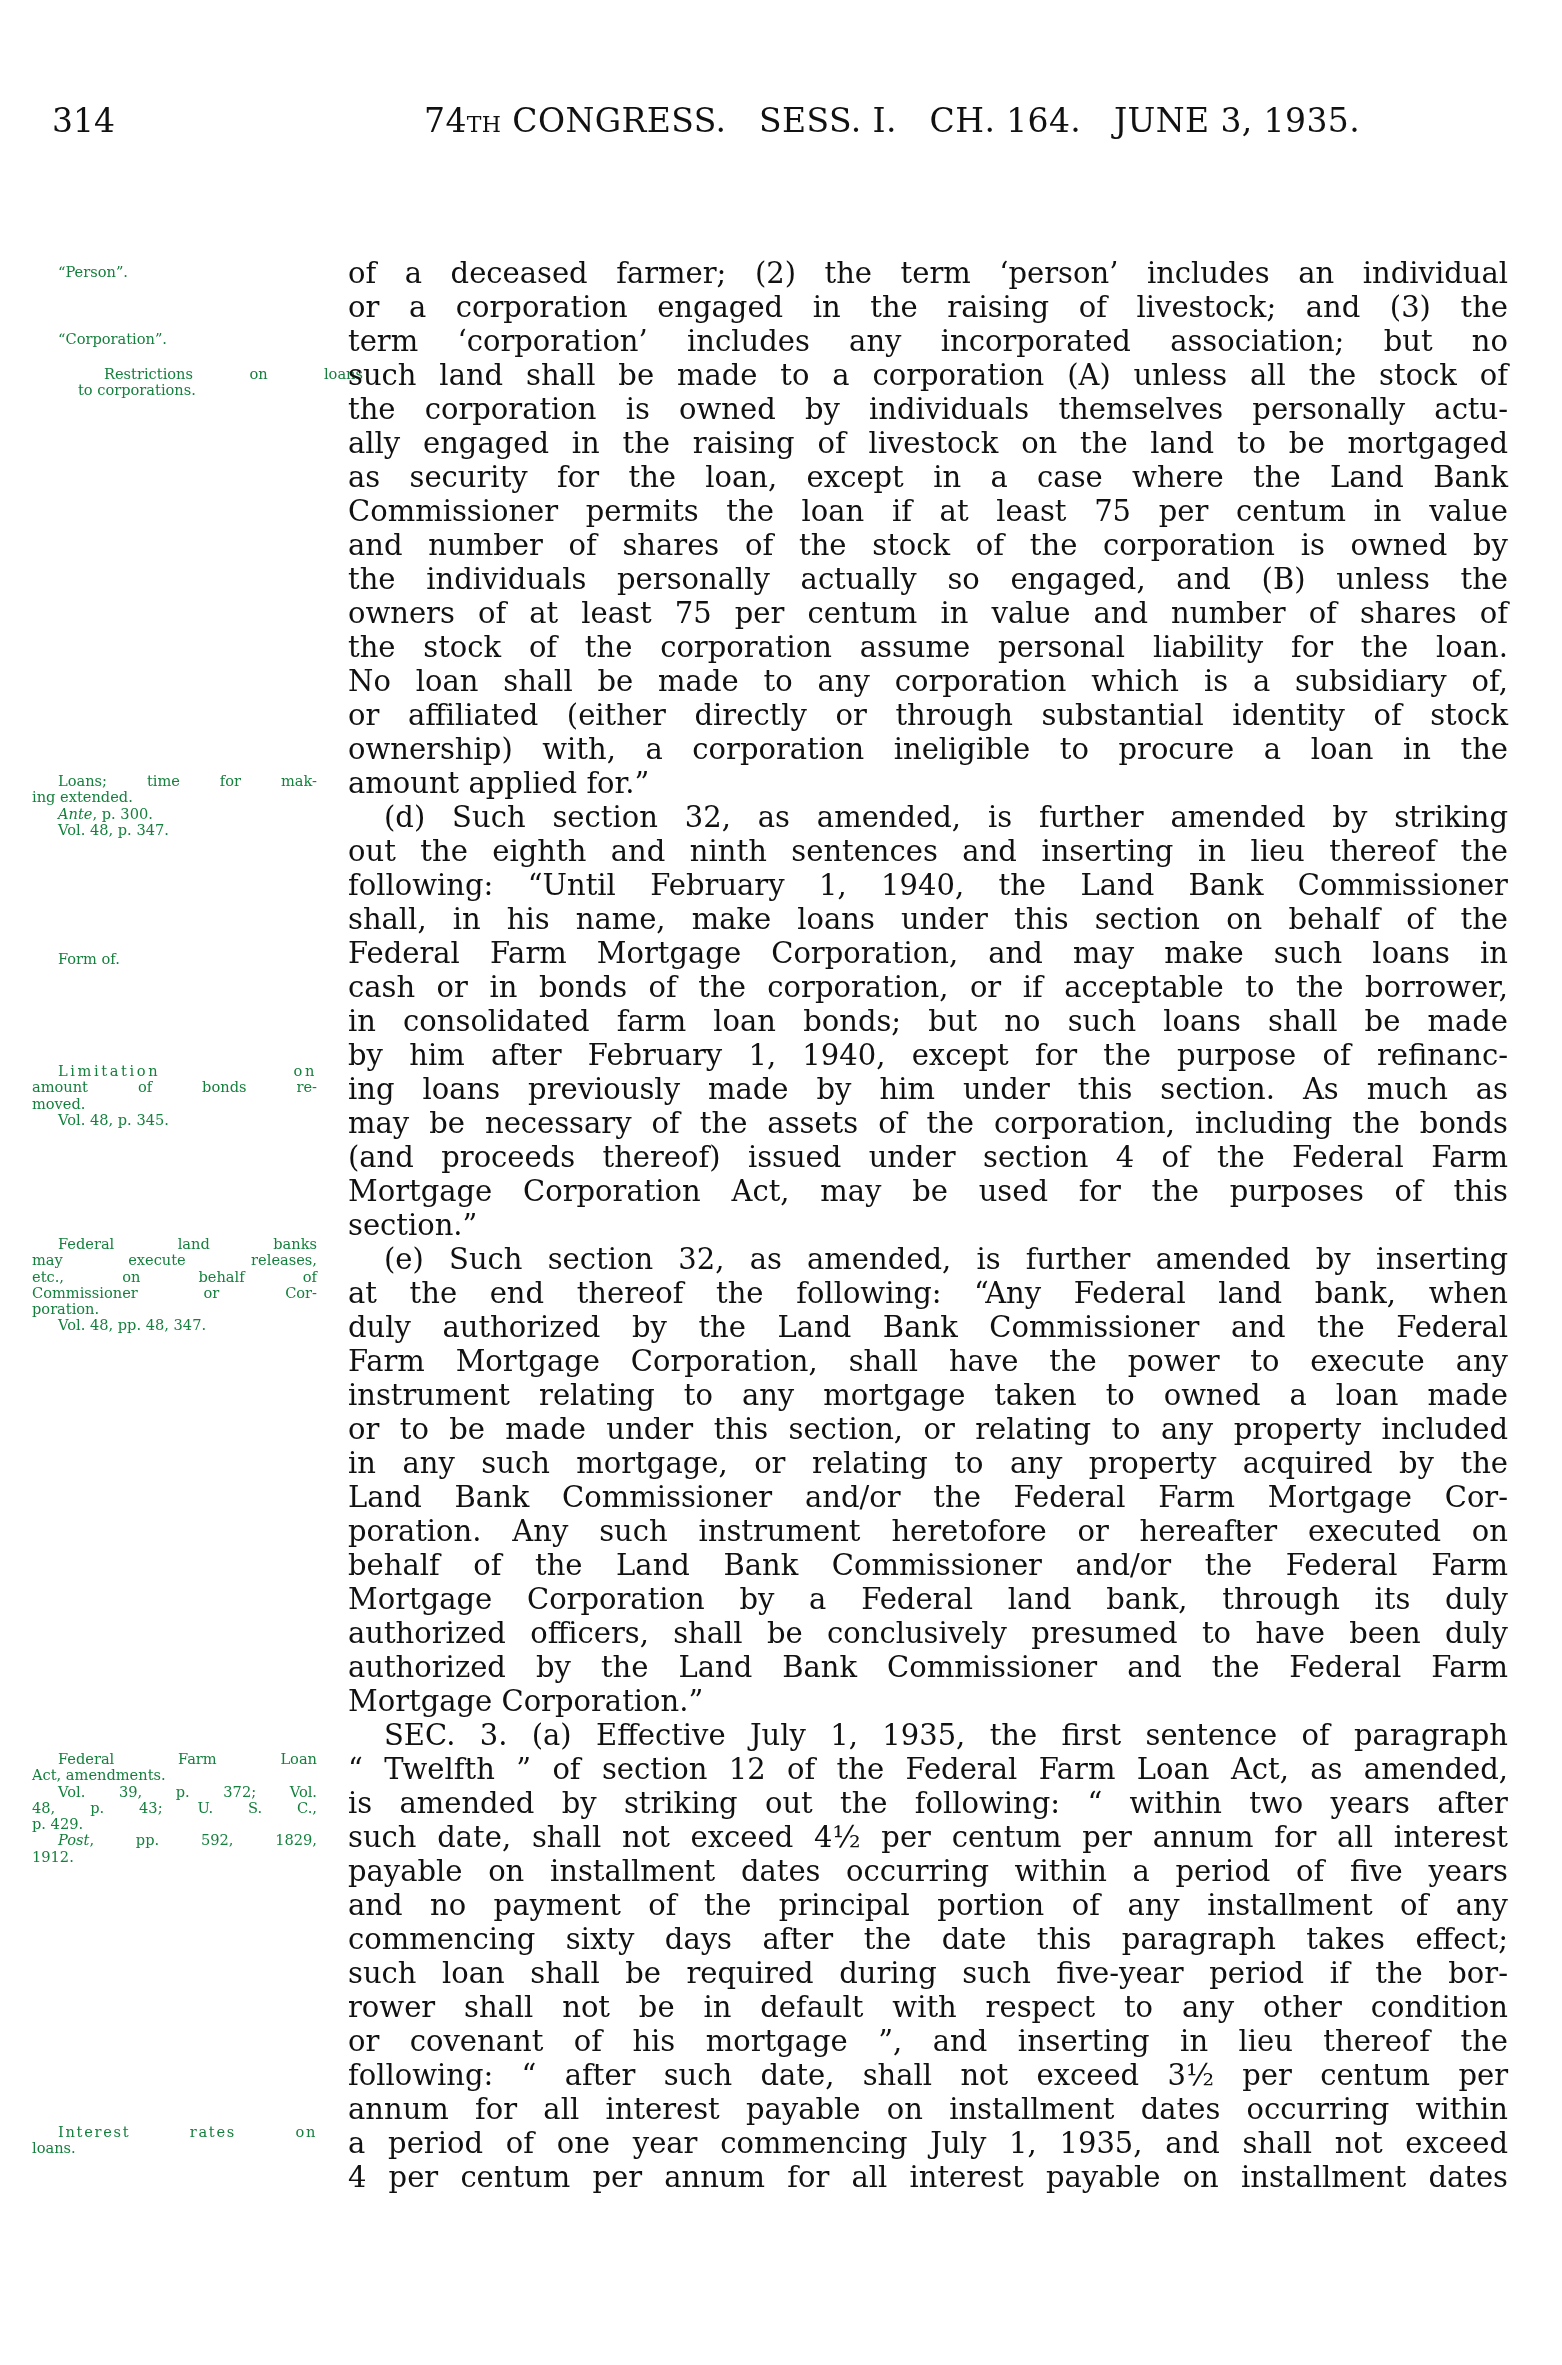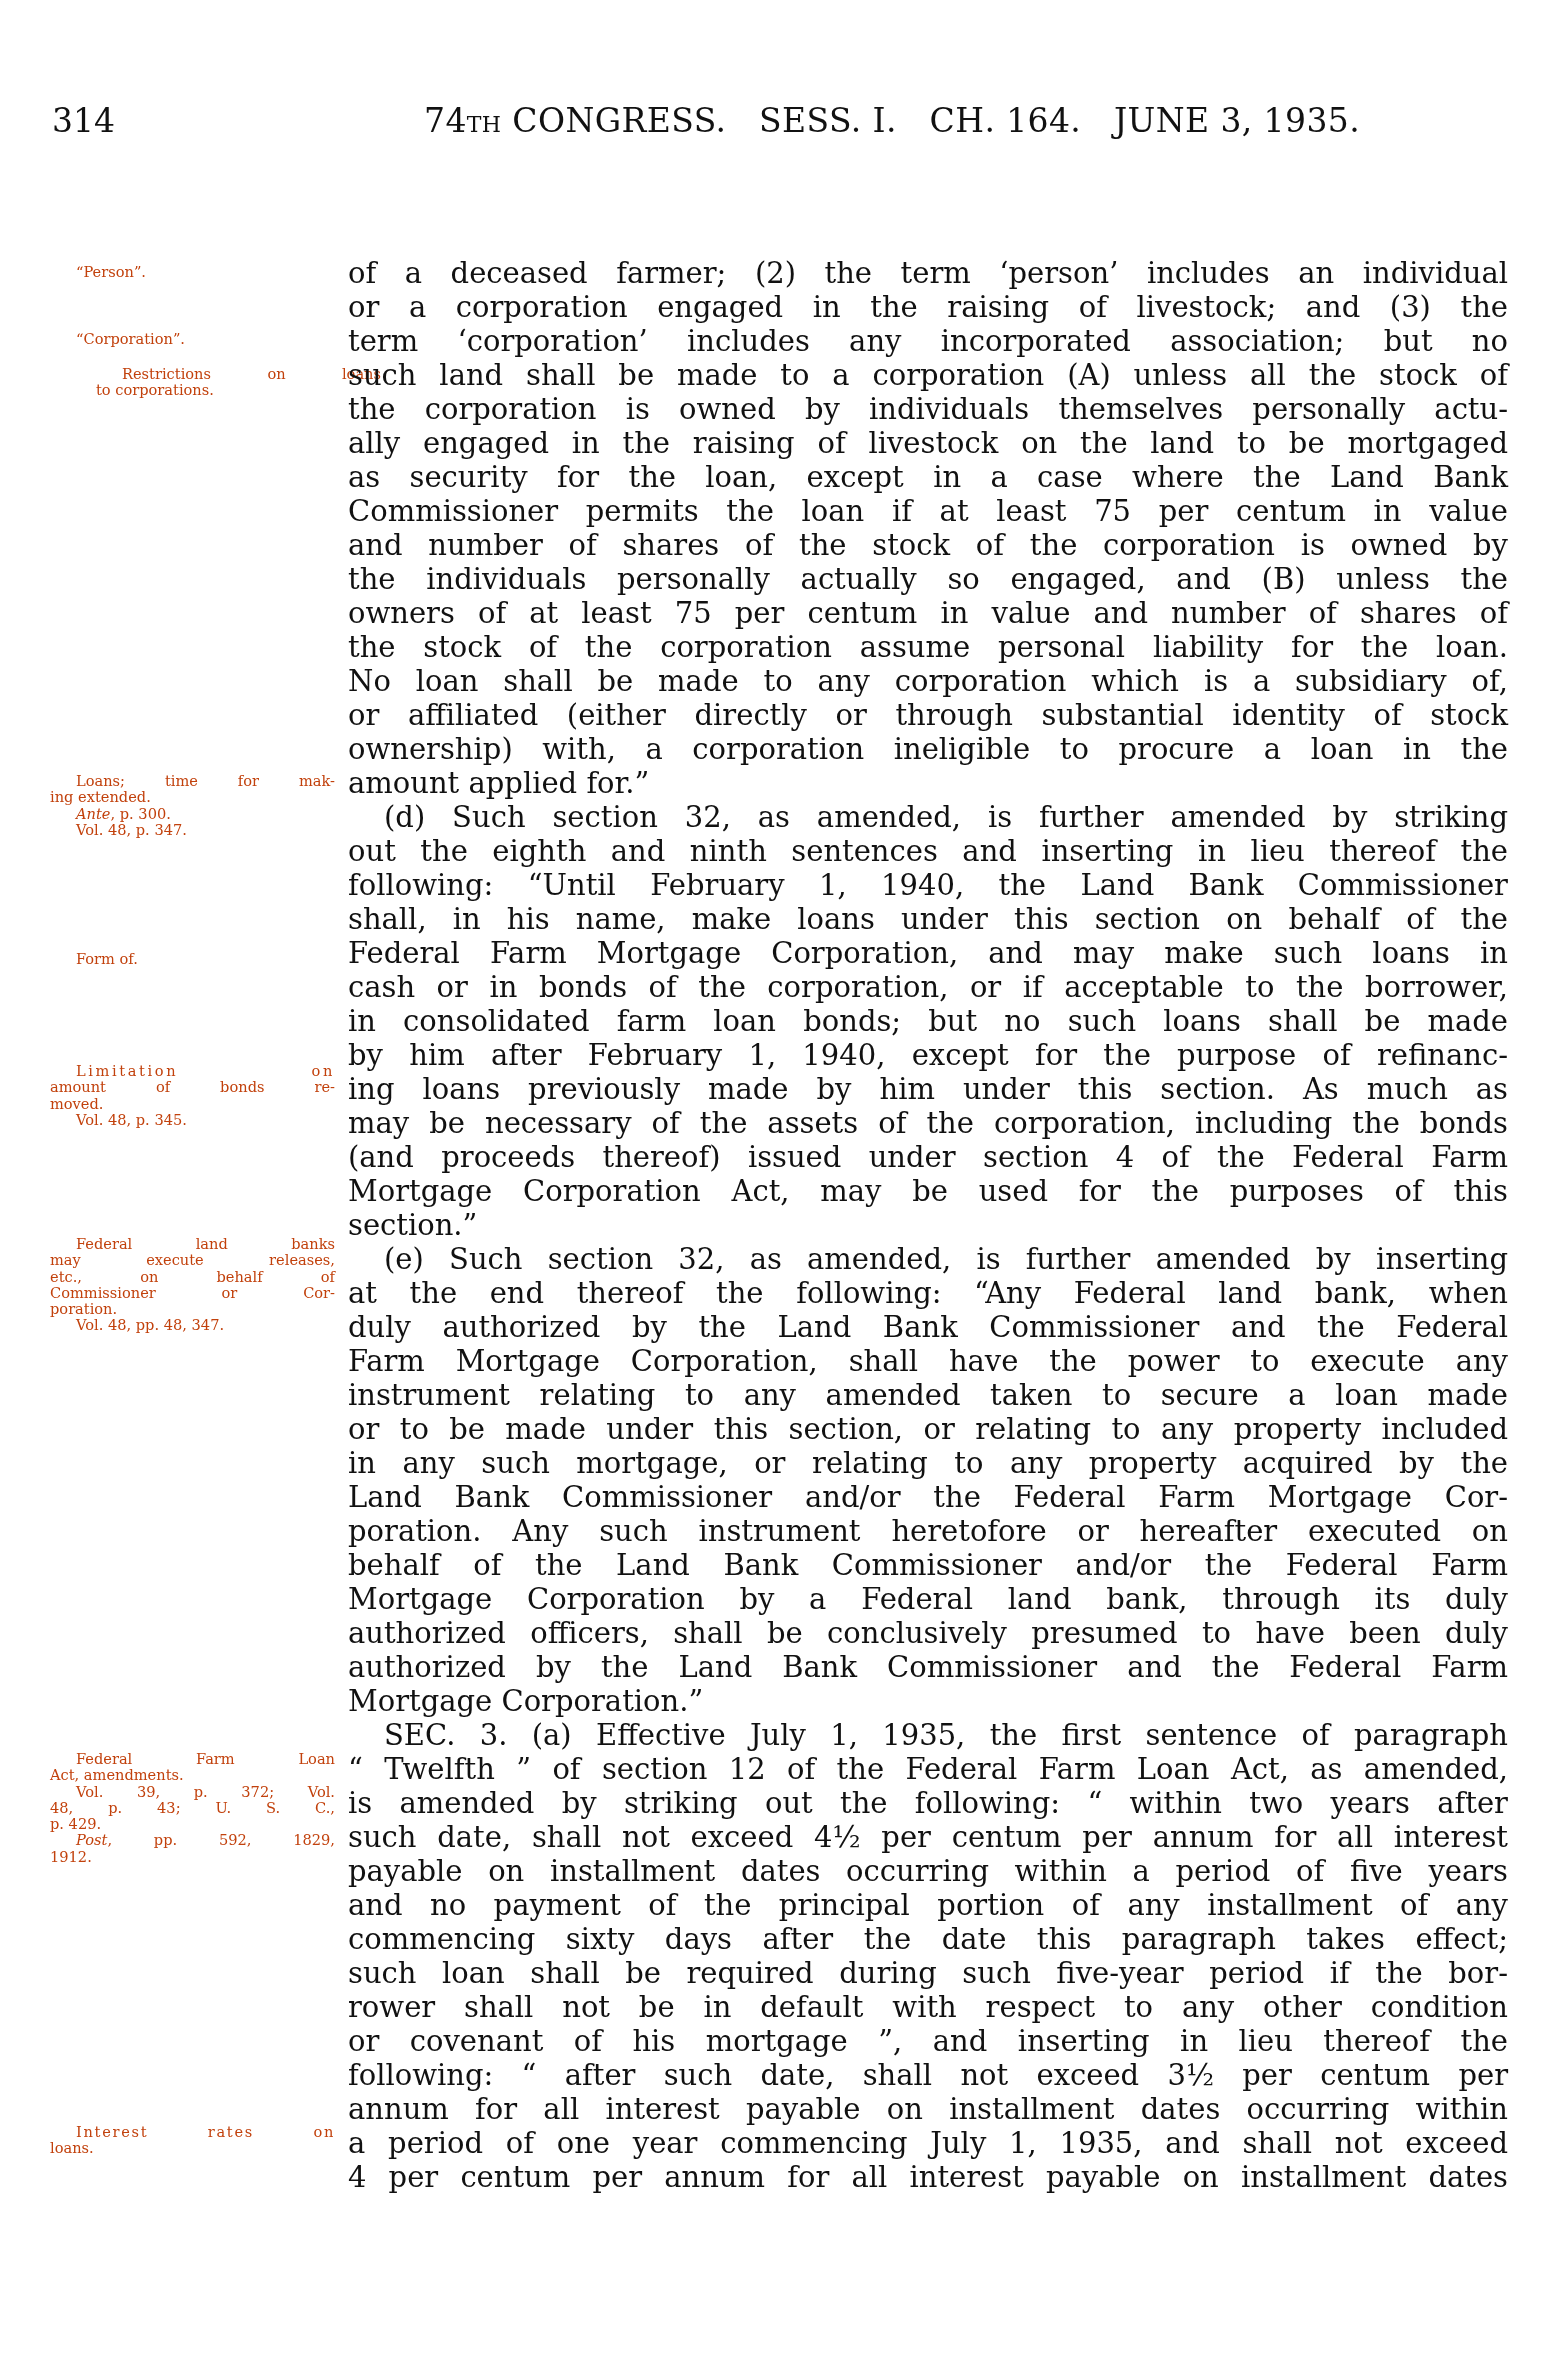--- a/index.html
+++ b/index.html
@@ -9,23 +9,23 @@
             font-family: "DejaVu Serif", "Liberation Serif", serif; font-size: 33px; }
   .page-number { position: absolute; left: 0; top: 0; }
   .running-head { position: absolute; left: 348px; top: 0; letter-spacing: 0.4px; margin-left: 24px; }
   .running-head .sc { font-size: 22px; }
   .body-col { position: absolute; left: 348px; top: 256px; width: 1160px;
               font-family: "DejaVu Serif", "Liberation Serif", serif;
               font-size: 29px; line-height: 34px; }
   .line { display: block; white-space: nowrap; text-align: justify; text-align-last: justify; height: 34px; }
   .line.last { text-align-last: left; }
   .line.indent { padding-left: 36px; }
-  .margin-note { position: absolute; left: 50px; width: 285px;
+  .margin-note { position: absolute; left: 32px; width: 285px;
                  font-family: "DejaVu Serif", "Liberation Serif", serif;
-                 font-size: 14.6px; line-height: 16.3px; color: #c2410c; }
+                 font-size: 14.6px; line-height: 16.3px; color: #15803d; }
   .margin-note .nl { display: block; text-align: justify; text-align-last: justify; white-space: nowrap; }
   .margin-note .nl.first { padding-left: 26px; }
   .margin-note .nl.ref { padding-left: 26px; }
   .margin-note .nl.endl { text-align-last: left; }
   .margin-note i { font-style: italic; }
 </style>
 </head>
 <body>
 
 <div class="page">
@@ -109,21 +109,21 @@
       <span class="line">by him after February 1, 1940, except for the purpose of refinanc-</span>
       <span class="line">ing loans previously made by him under this section.  As much as</span>
       <span class="line">may be necessary of the assets of the corporation, including the bonds</span>
       <span class="line">(and proceeds thereof) issued under section 4 of the Federal Farm</span>
       <span class="line">Mortgage Corporation Act, may be used for the purposes of this</span>
       <span class="line last">section.”</span>
       <span class="line indent">(e) Such section 32, as amended, is further amended by inserting</span>
       <span class="line">at the end thereof the following: “Any Federal land bank, when</span>
       <span class="line">duly authorized by the Land Bank Commissioner and the Federal</span>
       <span class="line">Farm Mortgage Corporation, shall have the power to execute any</span>
-      <span class="line">instrument relating to any amended taken to secure a loan made</span>
+      <span class="line">instrument relating to any mortgage taken to owned a loan made</span>
       <span class="line">or to be made under this section, or relating to any property included</span>
       <span class="line">in any such mortgage, or relating to any property acquired by the</span>
       <span class="line">Land Bank Commissioner and/or the Federal Farm Mortgage Cor-</span>
       <span class="line">poration.  Any such instrument heretofore or hereafter executed on</span>
       <span class="line">behalf of the Land Bank Commissioner and/or the Federal Farm</span>
       <span class="line">Mortgage Corporation by a Federal land bank, through its duly</span>
       <span class="line">authorized officers, shall be conclusively presumed to have been duly</span>
       <span class="line">authorized by the Land Bank Commissioner and the Federal Farm</span>
       <span class="line last">Mortgage Corporation.”</span>
       <span class="line indent">SEC. 3. (a) Effective July 1, 1935, the first sentence of paragraph</span>

